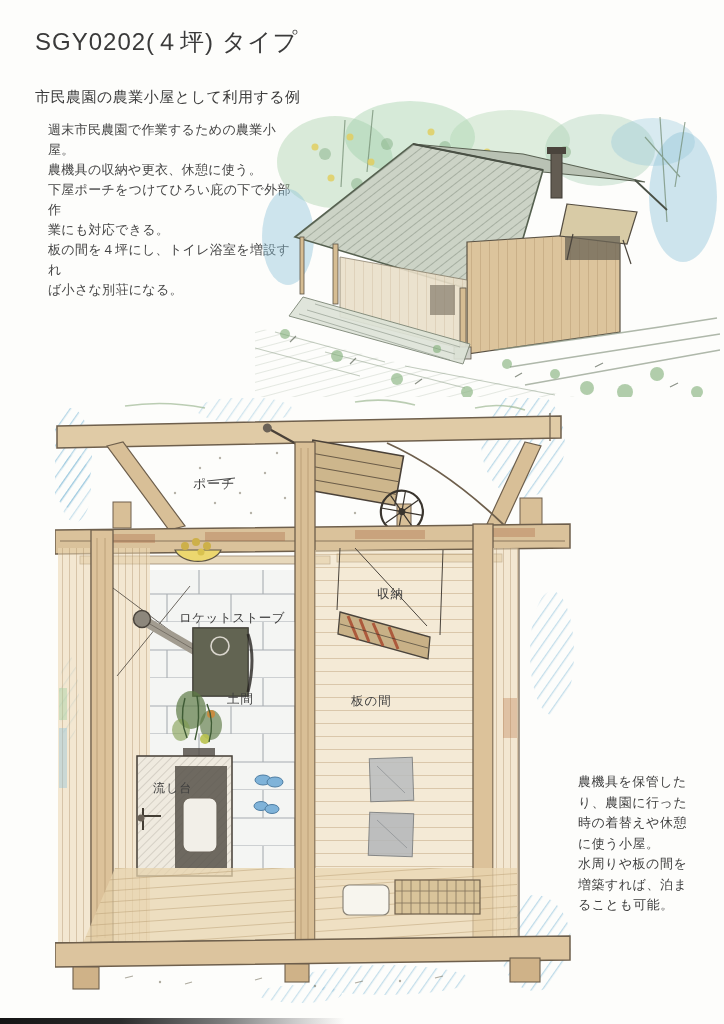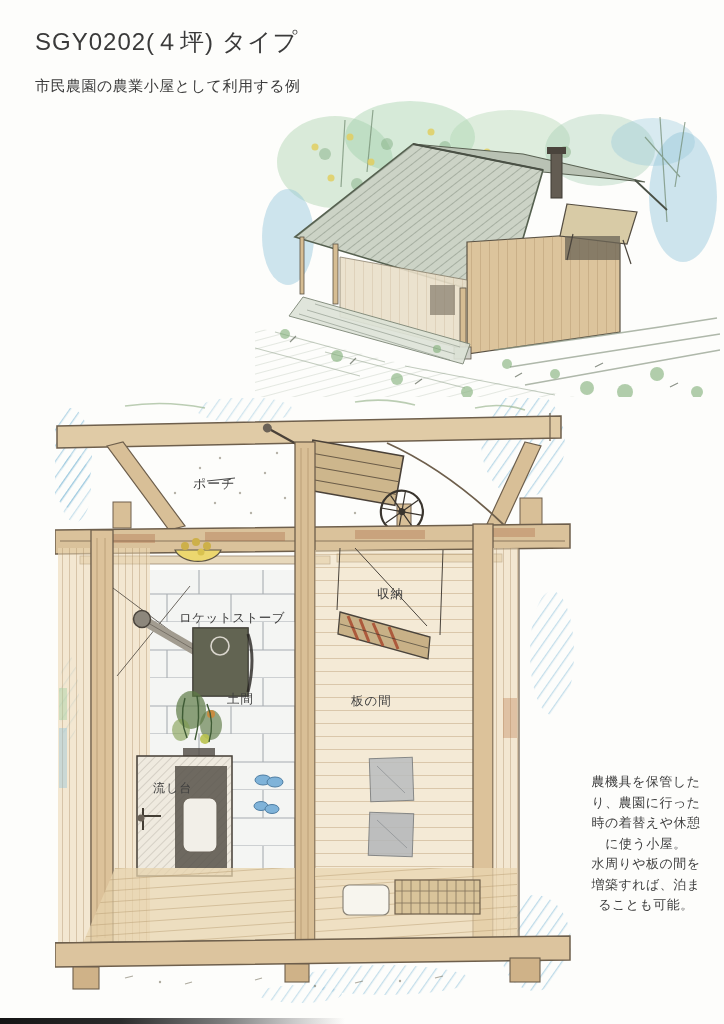--- a/index.html
+++ b/index.html
@@ -1,37 +1,43 @@
 <!DOCTYPE html>
 <html><head>
 <meta charset="utf-8">
 <style>
   html,body{margin:0;padding:0;}
   body{width:724px;height:1024px;position:relative;background:#fdfdfb;
        font-family:"Liberation Sans",sans-serif;color:#3d3d3d;overflow:hidden;}
-  .page{position:absolute;inset:0;text-align:center;}
+  .page{position:absolute;inset:0;}
   .title{position:absolute;left:35px;top:26px;font-size:24px;letter-spacing:1px;color:#3a3a3a;}
-  .subtitle{position:absolute;left:35px;top:77px;font-size:15px;letter-spacing:0.5px;color:#3c3c3c;font-family:Liberation Serif, serif;}
+  .subtitle{position:absolute;left:35px;top:88px;font-size:15px;letter-spacing:0.5px;color:#3c3c3c;font-family:Liberation Serif, serif;}
   .desc{position:absolute;left:48px;top:120px;width:245px;font-size:13px;line-height:20px;
         letter-spacing:0.3px;white-space:pre-line;color:#454545;}
   .sidenote{position:absolute;left:578px;top:772px;width:136px;font-size:13px;line-height:20.5px;
         letter-spacing:0.5px;white-space:pre-line;color:#3e3e3e;}
   .hut{position:absolute;left:255px;top:92px;width:465px;height:305px;}
   .interior{position:absolute;left:55px;top:398px;width:520px;height:605px;}
   .scanbar{position:absolute;left:0;bottom:0;width:345px;height:6px;
         background:linear-gradient(90deg,#141414 0%,#2c2c2c 35%,#7d7d7d 65%,#c9c9c9 85%,rgba(255,255,255,0) 100%);}
   svg text{font-family:"Liberation Sans",sans-serif;fill:#3e3e3e;}
 </style>
 </head>
 <body>
 
 <div class="page">
 
   <div class="title">SGY0202(４坪) タイプ</div>
   <div class="subtitle">市民農園の農業小屋として利用する例</div>
+  <div class="desc">週末市民農園で作業するための農業小屋。
+農機具の収納や更衣、休憩に使う。
+下屋ポーチをつけてひろい庇の下で外部作
+業にも対応できる。
+板の間を４坪にし、トイレ浴室を増設すれ
+ば小さな別荘になる。</div>
 
   <svg class="hut" viewBox="0 0 465 305">
     <defs>
       <pattern id="ribs" width="7" height="7" patternUnits="userSpaceOnUse" patternTransform="rotate(142)">
         <line x1="0" y1="0" x2="7" y2="0" stroke="#6e7a6b" stroke-width="1.1"></line>
       </pattern>
       <pattern id="vplank" width="9" height="9" patternUnits="userSpaceOnUse">
         <line x1="0" y1="0" x2="0" y2="9" stroke="#a5885f" stroke-width="1"></line>
       </pattern>
       <pattern id="hatchg" width="8" height="8" patternUnits="userSpaceOnUse" patternTransform="rotate(-15)">

